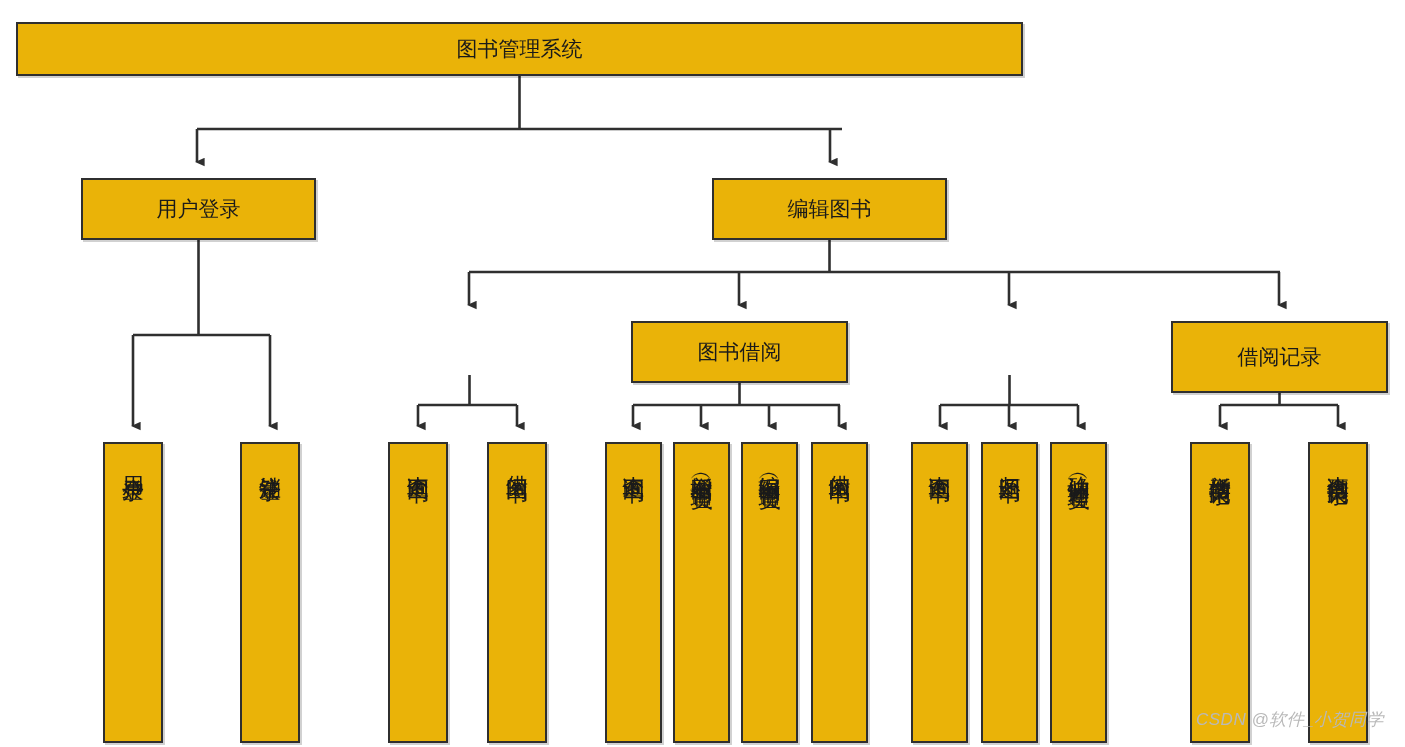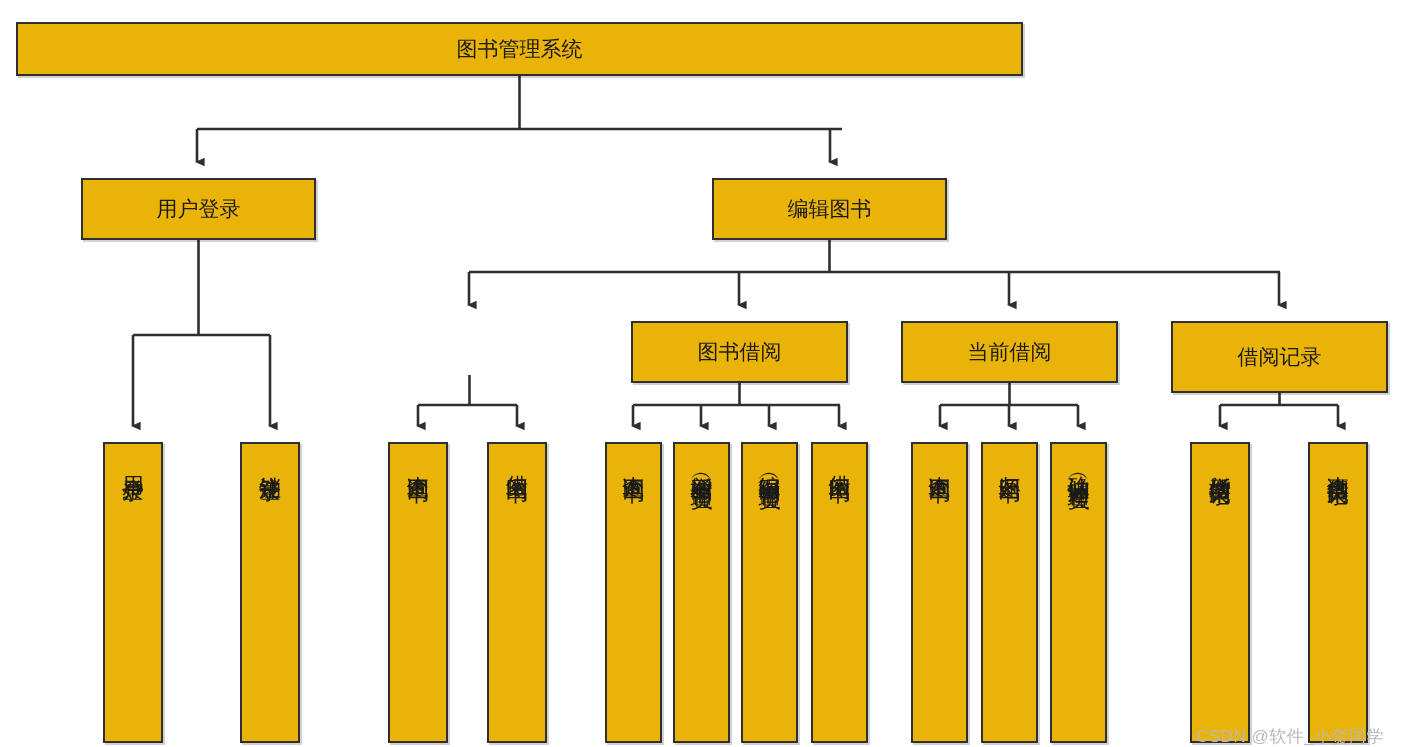--- a/index.html
+++ b/index.html
@@ -129,23 +129,20 @@
   <div class="node horiz" style="left:81px; top:170px; width:235px; height:62px;">
     <span class="node-label">用户登录</span>
   </div>
   <div class="node horiz" style="left:712px; top:170px; width:235px; height:62px;">
     <span class="node-label">编辑图书</span>
   </div>
 
   <div class="node horiz" style="left:631px; top:313px; width:217px; height:62px;align-items:center;">
     <span class="node-label">图书借阅</span>
   </div>
-  <div class="node horiz" style="left:901px; top:313px; width:217px; height:62px;">
-    <span class="node-label">当前借阅</span>
-  </div>
   <div class="node horiz" style="left:1171px; top:313px; width:217px; height:72px;">
     <span class="node-label">借阅记录</span>
   </div>
 
   <div class="node vert" style="left:103px; top:434px; width:60px; height:301px;">
     <span class="node-label">用户登录</span>
   </div>
   <div class="node vert" style="left:240px; top:434px; width:60px; height:301px;">
     <span class="node-label">注销登录</span>
   </div>
@@ -180,15 +177,15 @@
     <span class="node-label">确认归还（管理员）</span>
   </div>
 
   <div class="node vert" style="left:1190px; top:434px; width:60px; height:301px;">
     <span class="node-label">新增借阅记录</span>
   </div>
   <div class="node vert" style="left:1308px; top:434px; width:60px; height:301px;">
     <span class="node-label">查询借阅记录</span>
   </div>
 
-  <div class="watermark" style="left:1196px; top:725px;">CSDN @软件_小贺同学</div>
+  <div class="watermark" style="left:1196px; top:708px;font-style:italic;">CSDN @软件_小贺同学</div>
 
 </div>
 
 </body></html>

